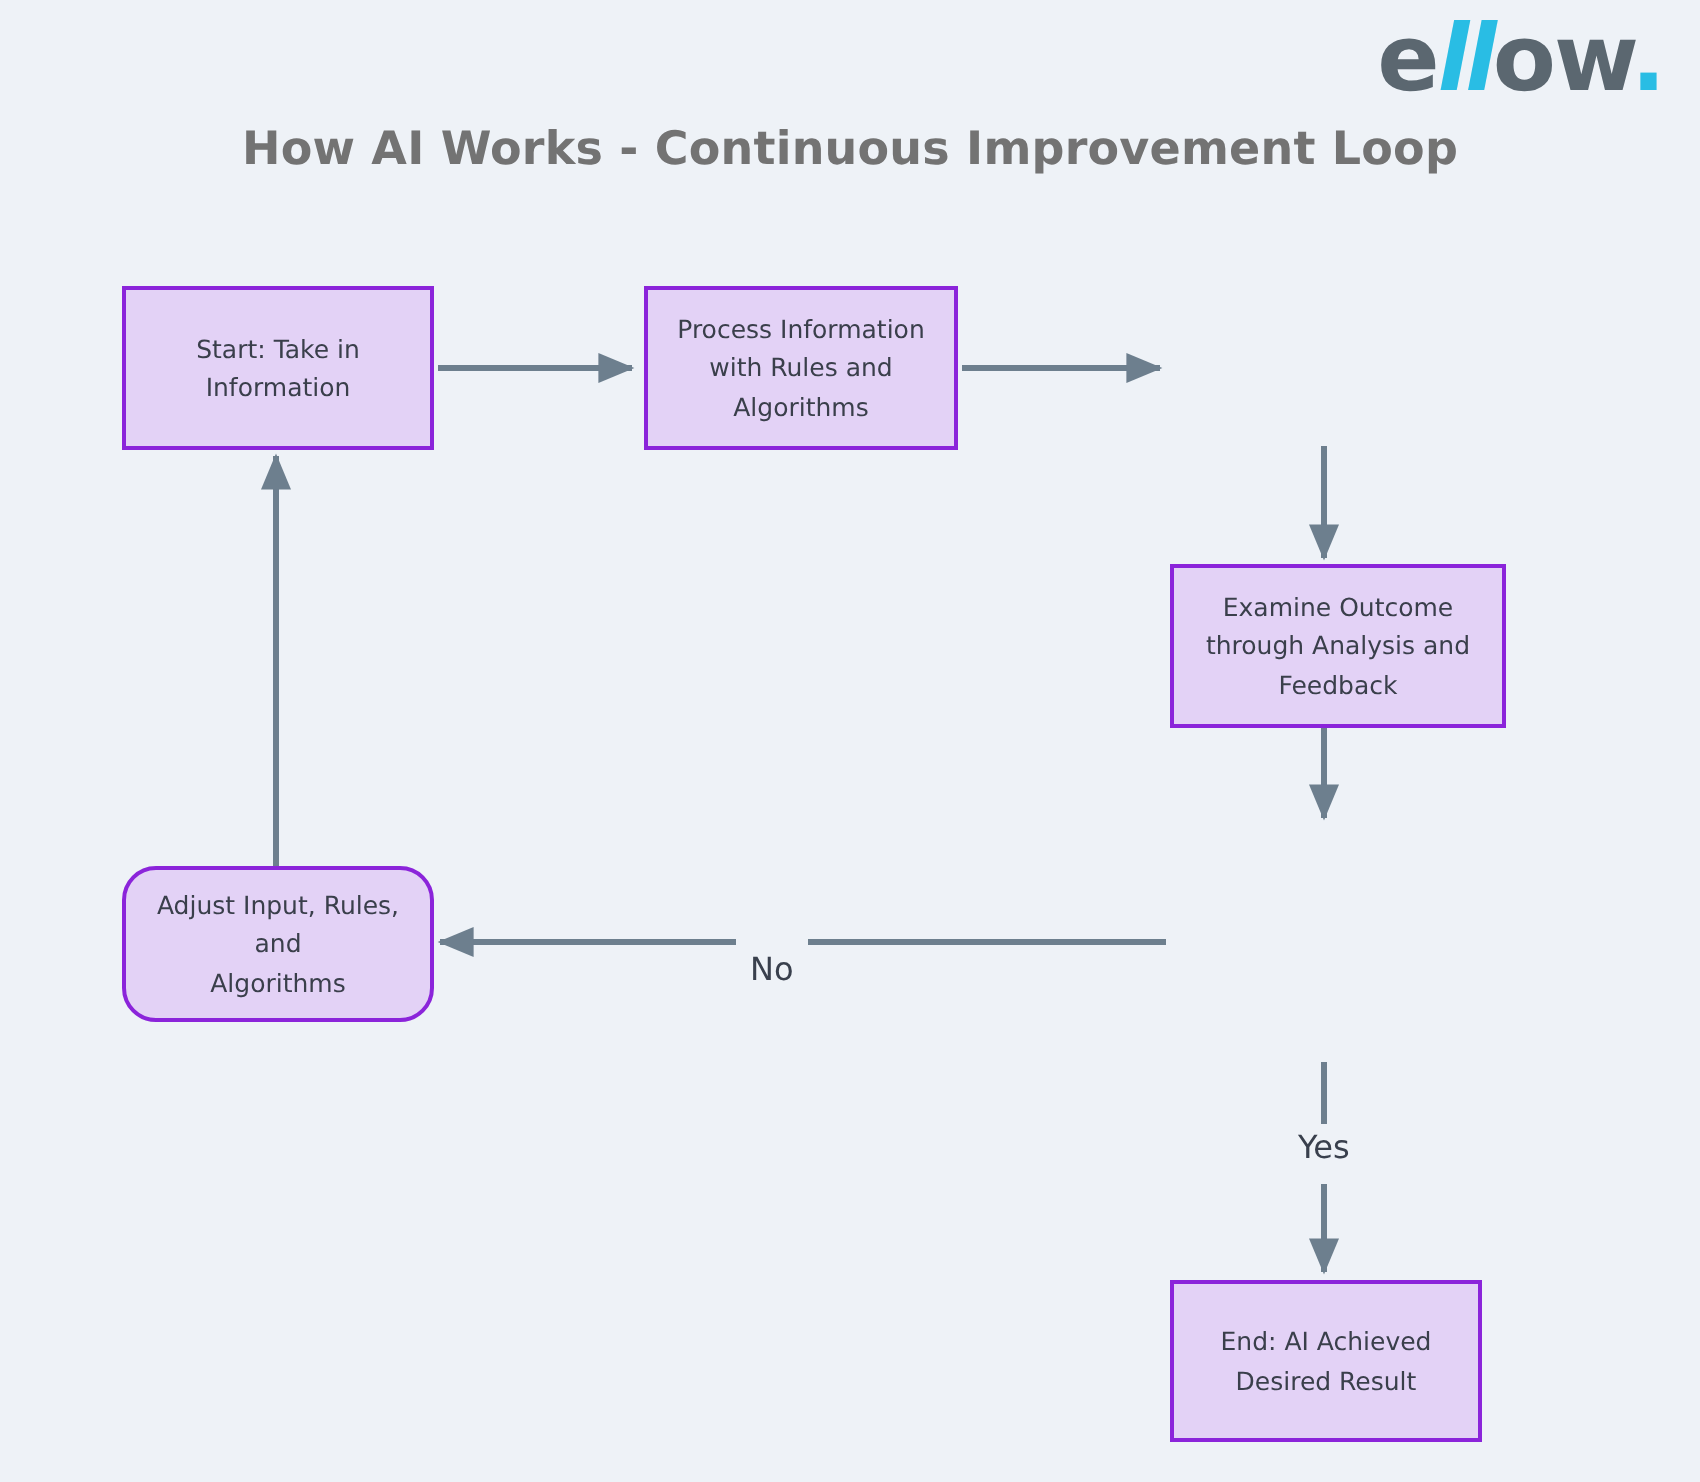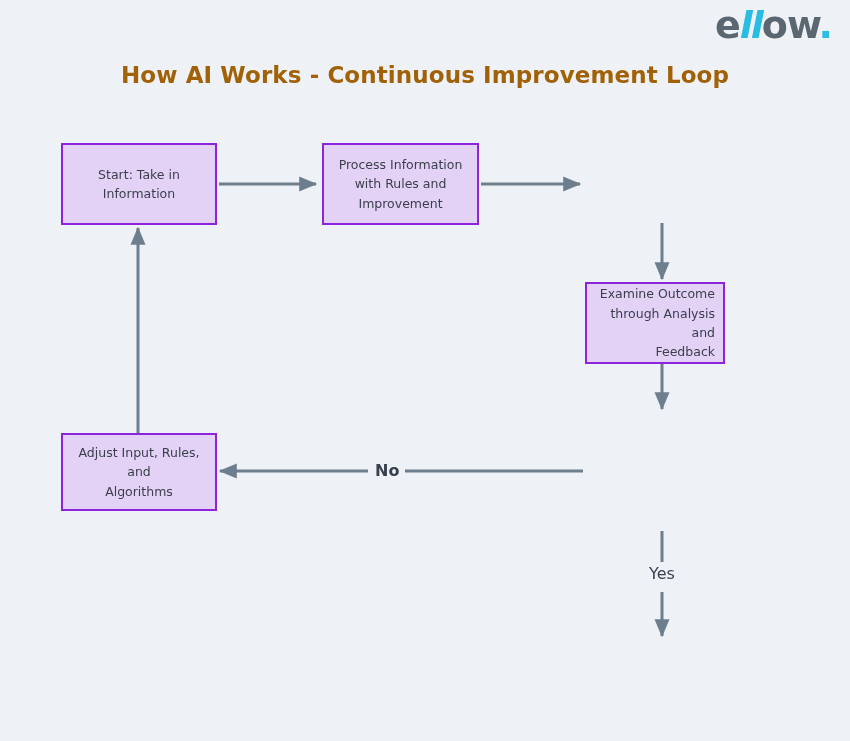--- a/index.html
+++ b/index.html
@@ -16,39 +16,39 @@
     height: 741px;
     background: #eef2f7;
     overflow: hidden;
   }
   
   #logo {
     position: absolute;
     right: 18px;
     top: 6px;
     font-family: "DejaVu Sans", "Liberation Sans", sans-serif;
-    font-size: 38px;
+    font-size: 46px;
     font-weight: 700;
     letter-spacing: -1px;
     line-height: 1;
     user-select: none;
   }
   #logo .lg-gray { color: #5b6770; }
   #logo .lg-cyan { color: #29bde4; font-style: italic; letter-spacing: -2px; }
   #logo .lg-dot  { color: #29bde4; }
 
   
   #title {
     position: absolute;
     left: 0; right: 0;
     top: 62px;
     text-align: center;
     font-size: 23px;
     font-weight: 600;
-    color: #a16207;
+    color: #737373;
     letter-spacing: 0.1px;
   }
 
   
   #flow-svg {
     position: absolute;
     left: 0; top: 0;
     width: 850px;
     height: 741px;
   }
@@ -136,34 +136,38 @@
   </svg>
 
   <div class="node" style="left:61px; top:143px; width:156px; height:82px;">
     <span>Start: Take in
 Information</span>
   </div>
 
   <div class="node" style="left:322px; top:143px; width:157px; height:82px;">
     <span>Process Information
 with Rules and
-Improvement</span>
+Algorithms</span>
   </div>
 
 
-  <div class="node" style="left:585px; top:282px; width:140px; height:82px;text-align:right;">
+  <div class="node" style="left:585px; top:282px; width:168px; height:82px;">
     <span>Examine Outcome
 through Analysis and
 Feedback</span>
   </div>
 
 
-  <div class="node" style="left:61px; top:433px; width:156px; height:78px;">
+  <div class="node" style="left:61px; top:433px; width:156px; height:78px;border-radius:17px;">
     <span>Adjust Input, Rules, and
 Algorithms</span>
   </div>
 
+  <div class="node" style="left:585px; top:640px; width:156px; height:81px;">
+    <span>End: AI Achieved
+Desired Result</span>
+  </div>
 
-  <div class="edge-label" style="left:369px; top:462px;font-weight:bold;">No</div>
+  <div class="edge-label" style="left:369px; top:476px;">No</div>
 
   <div class="edge-label" style="left:643px; top:565px;text-align:right;">Yes</div>
 
 </div>
 
 </body></html>

